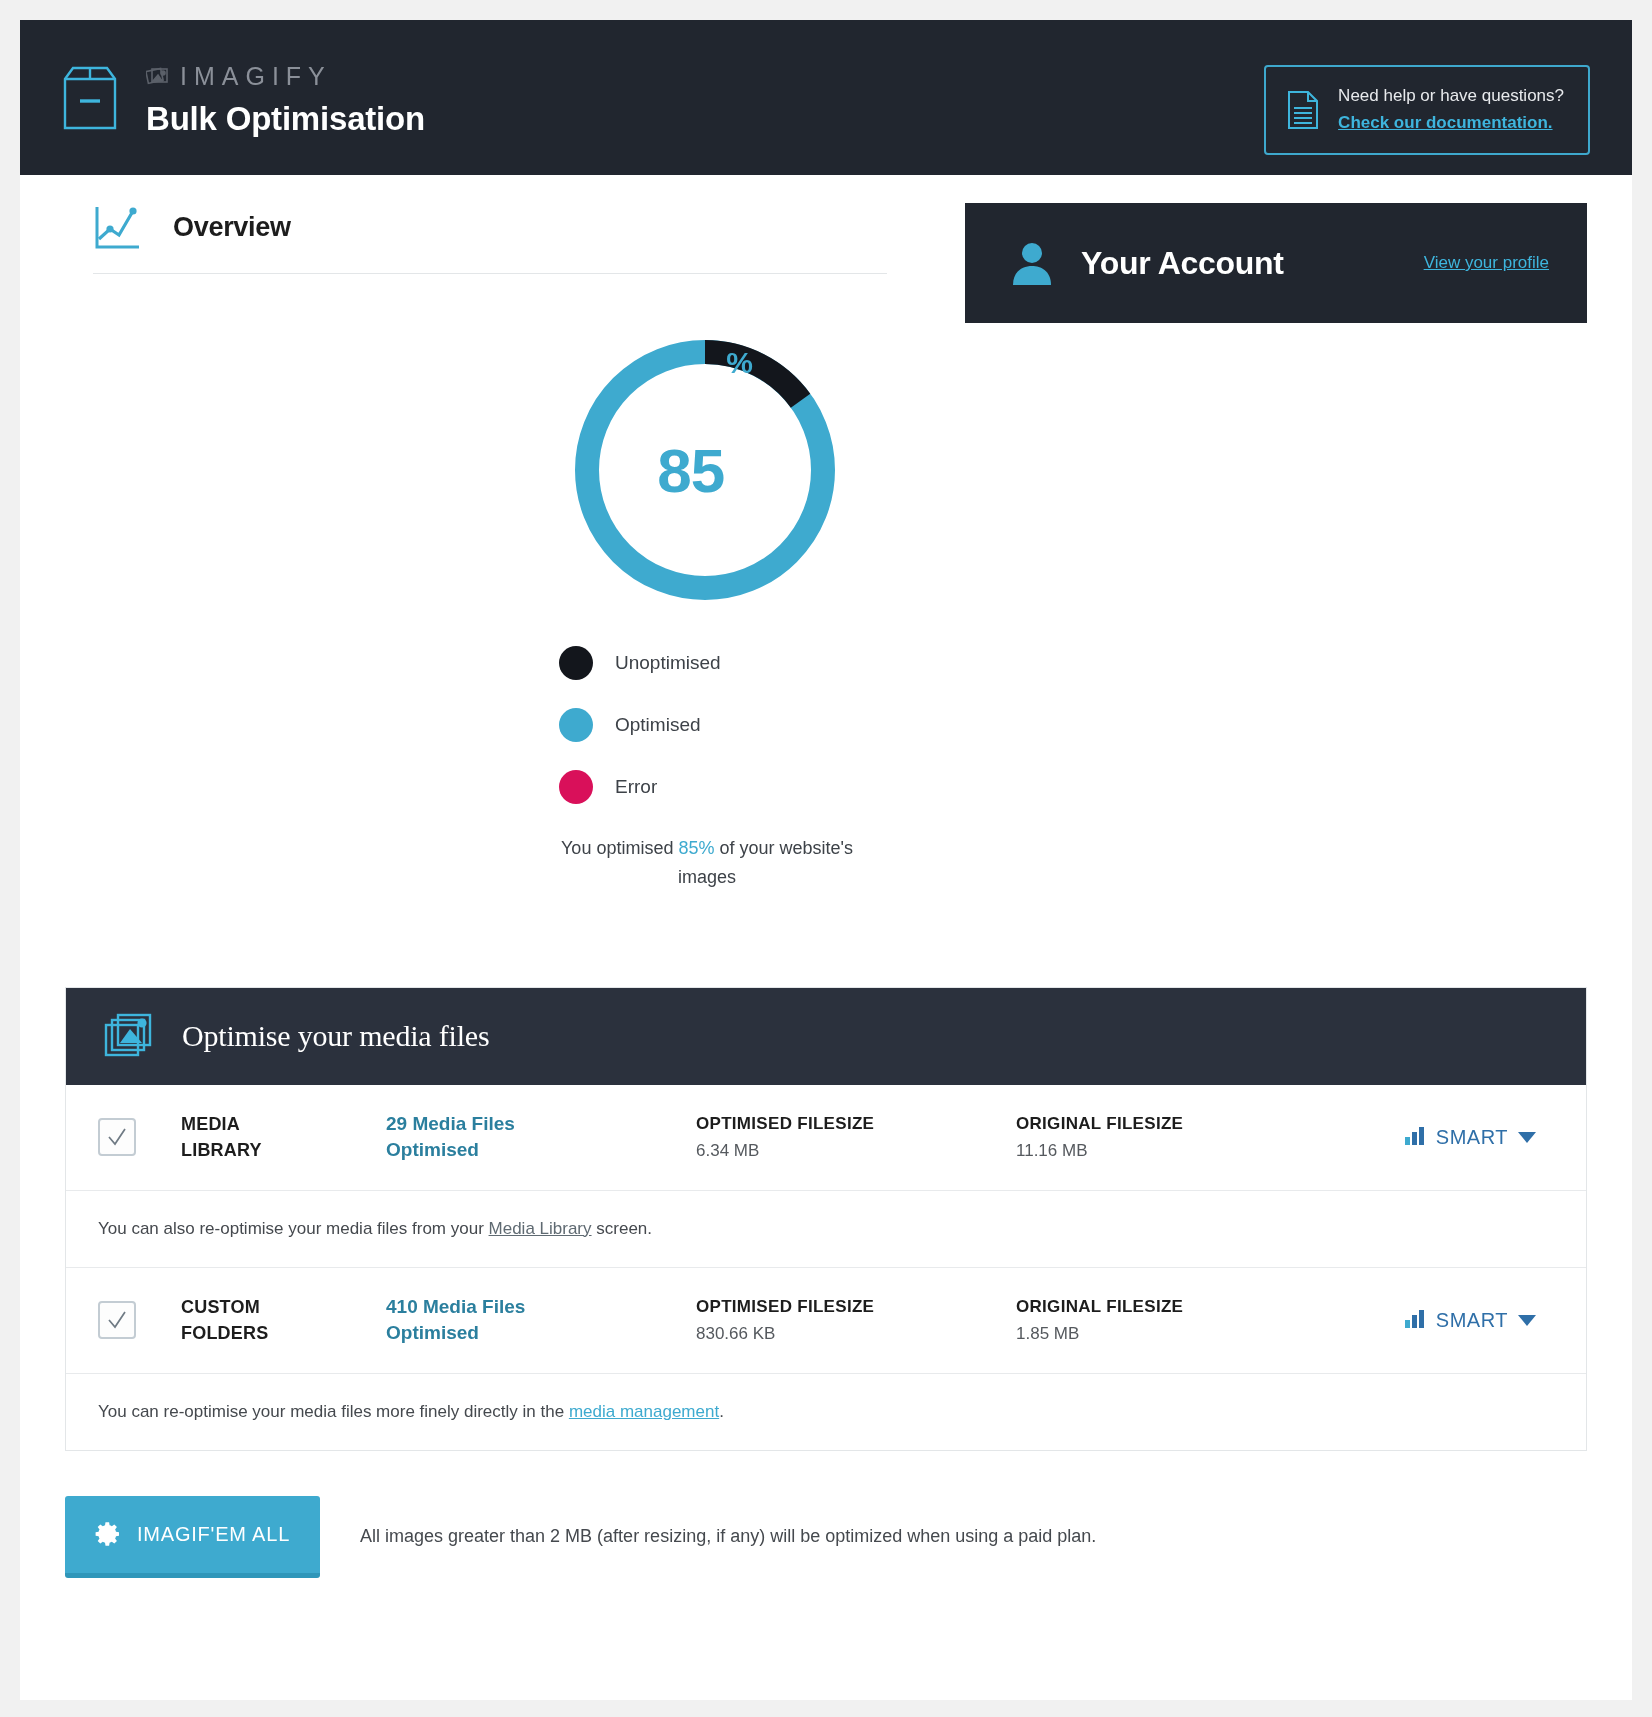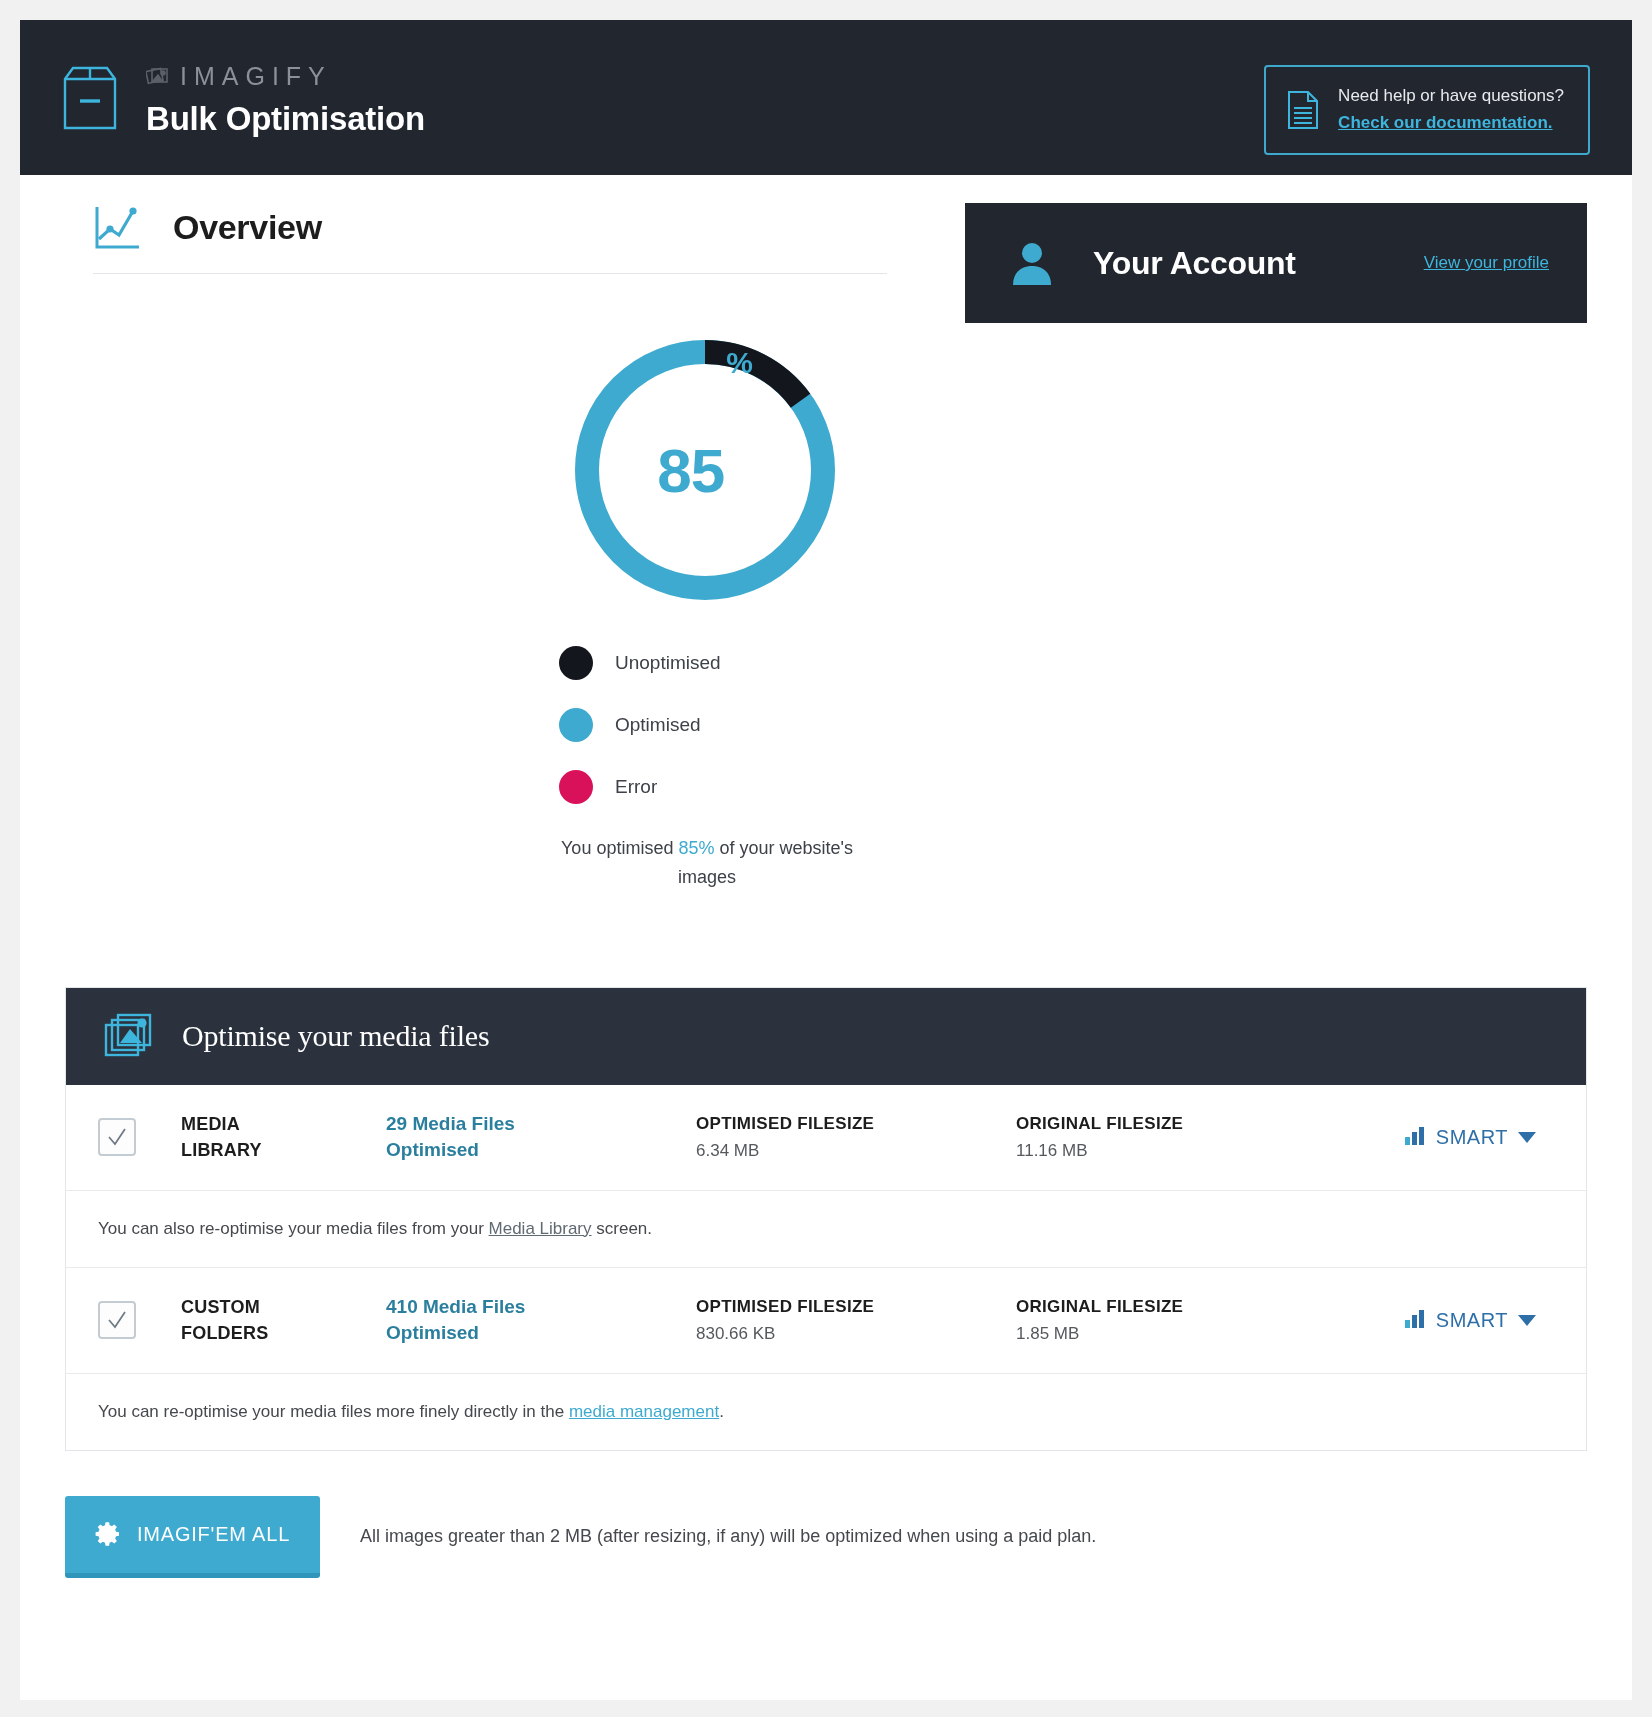--- a/index.html
+++ b/index.html
@@ -75,21 +75,21 @@
 
   
   .body-area { position: relative; padding: 0 45px; }
 
   .cols { display: flex; gap: 0; }
   .col-left { width: 830px; padding-top: 28px; }
   .col-right { flex: 1; padding-top: 28px; padding-left: 70px; }
 
   .ov-head { display: flex; align-items: center; gap: 30px; padding: 0 0 22px 28px; }
   .ov-icon { width: 50px; height: 48px; flex: none; }
-  .ov-title { font-size: 34px; font-weight: 700; color: #1d1d1d; letter-spacing: -.3px; }
+  .ov-title { font-size: 27px; font-weight: 700; color: #1d1d1d; letter-spacing: -.3px; }
   .ov-rule { height: 1px; background: #e3e6e8; margin: 0 8px 0 28px; }
 
   .ov-body { display: flex; padding-top: 48px; }
   .stats { width: 470px; padding-left: 28px; }
 
   .bignum-row { display: flex; align-items: flex-start; gap: 20px; }
   .bignum {
     font-size: 70px; font-weight: 700; color: #121212;
     line-height: .92; letter-spacing: -2px;
   }
@@ -135,21 +135,21 @@
   .donut-caption .hl { color: #3eaacf; }
 
   
   .account {
     background: #21262f; height: 120px;
     display: flex; align-items: center; padding: 0 38px 0 46px;
   }
   .acct-icon { width: 42px; height: 44px; flex: none; }
   .acct-title {
     font-size: 32px; font-weight: 700; color: #fff;
-    margin-left: 40px; letter-spacing: -.3px;
+    margin-left: 28px; letter-spacing: -.3px;
   }
   .acct-link {
     margin-left: auto; font-size: 17px; color: #3eb5dd;
     text-decoration: underline; cursor: pointer;
   }
 
   
   .media-panel { margin: 95px 0 0 0; border: 1px solid #e3e6e8; }
   .media-head {
     background: #2b313d; height: 97px;

